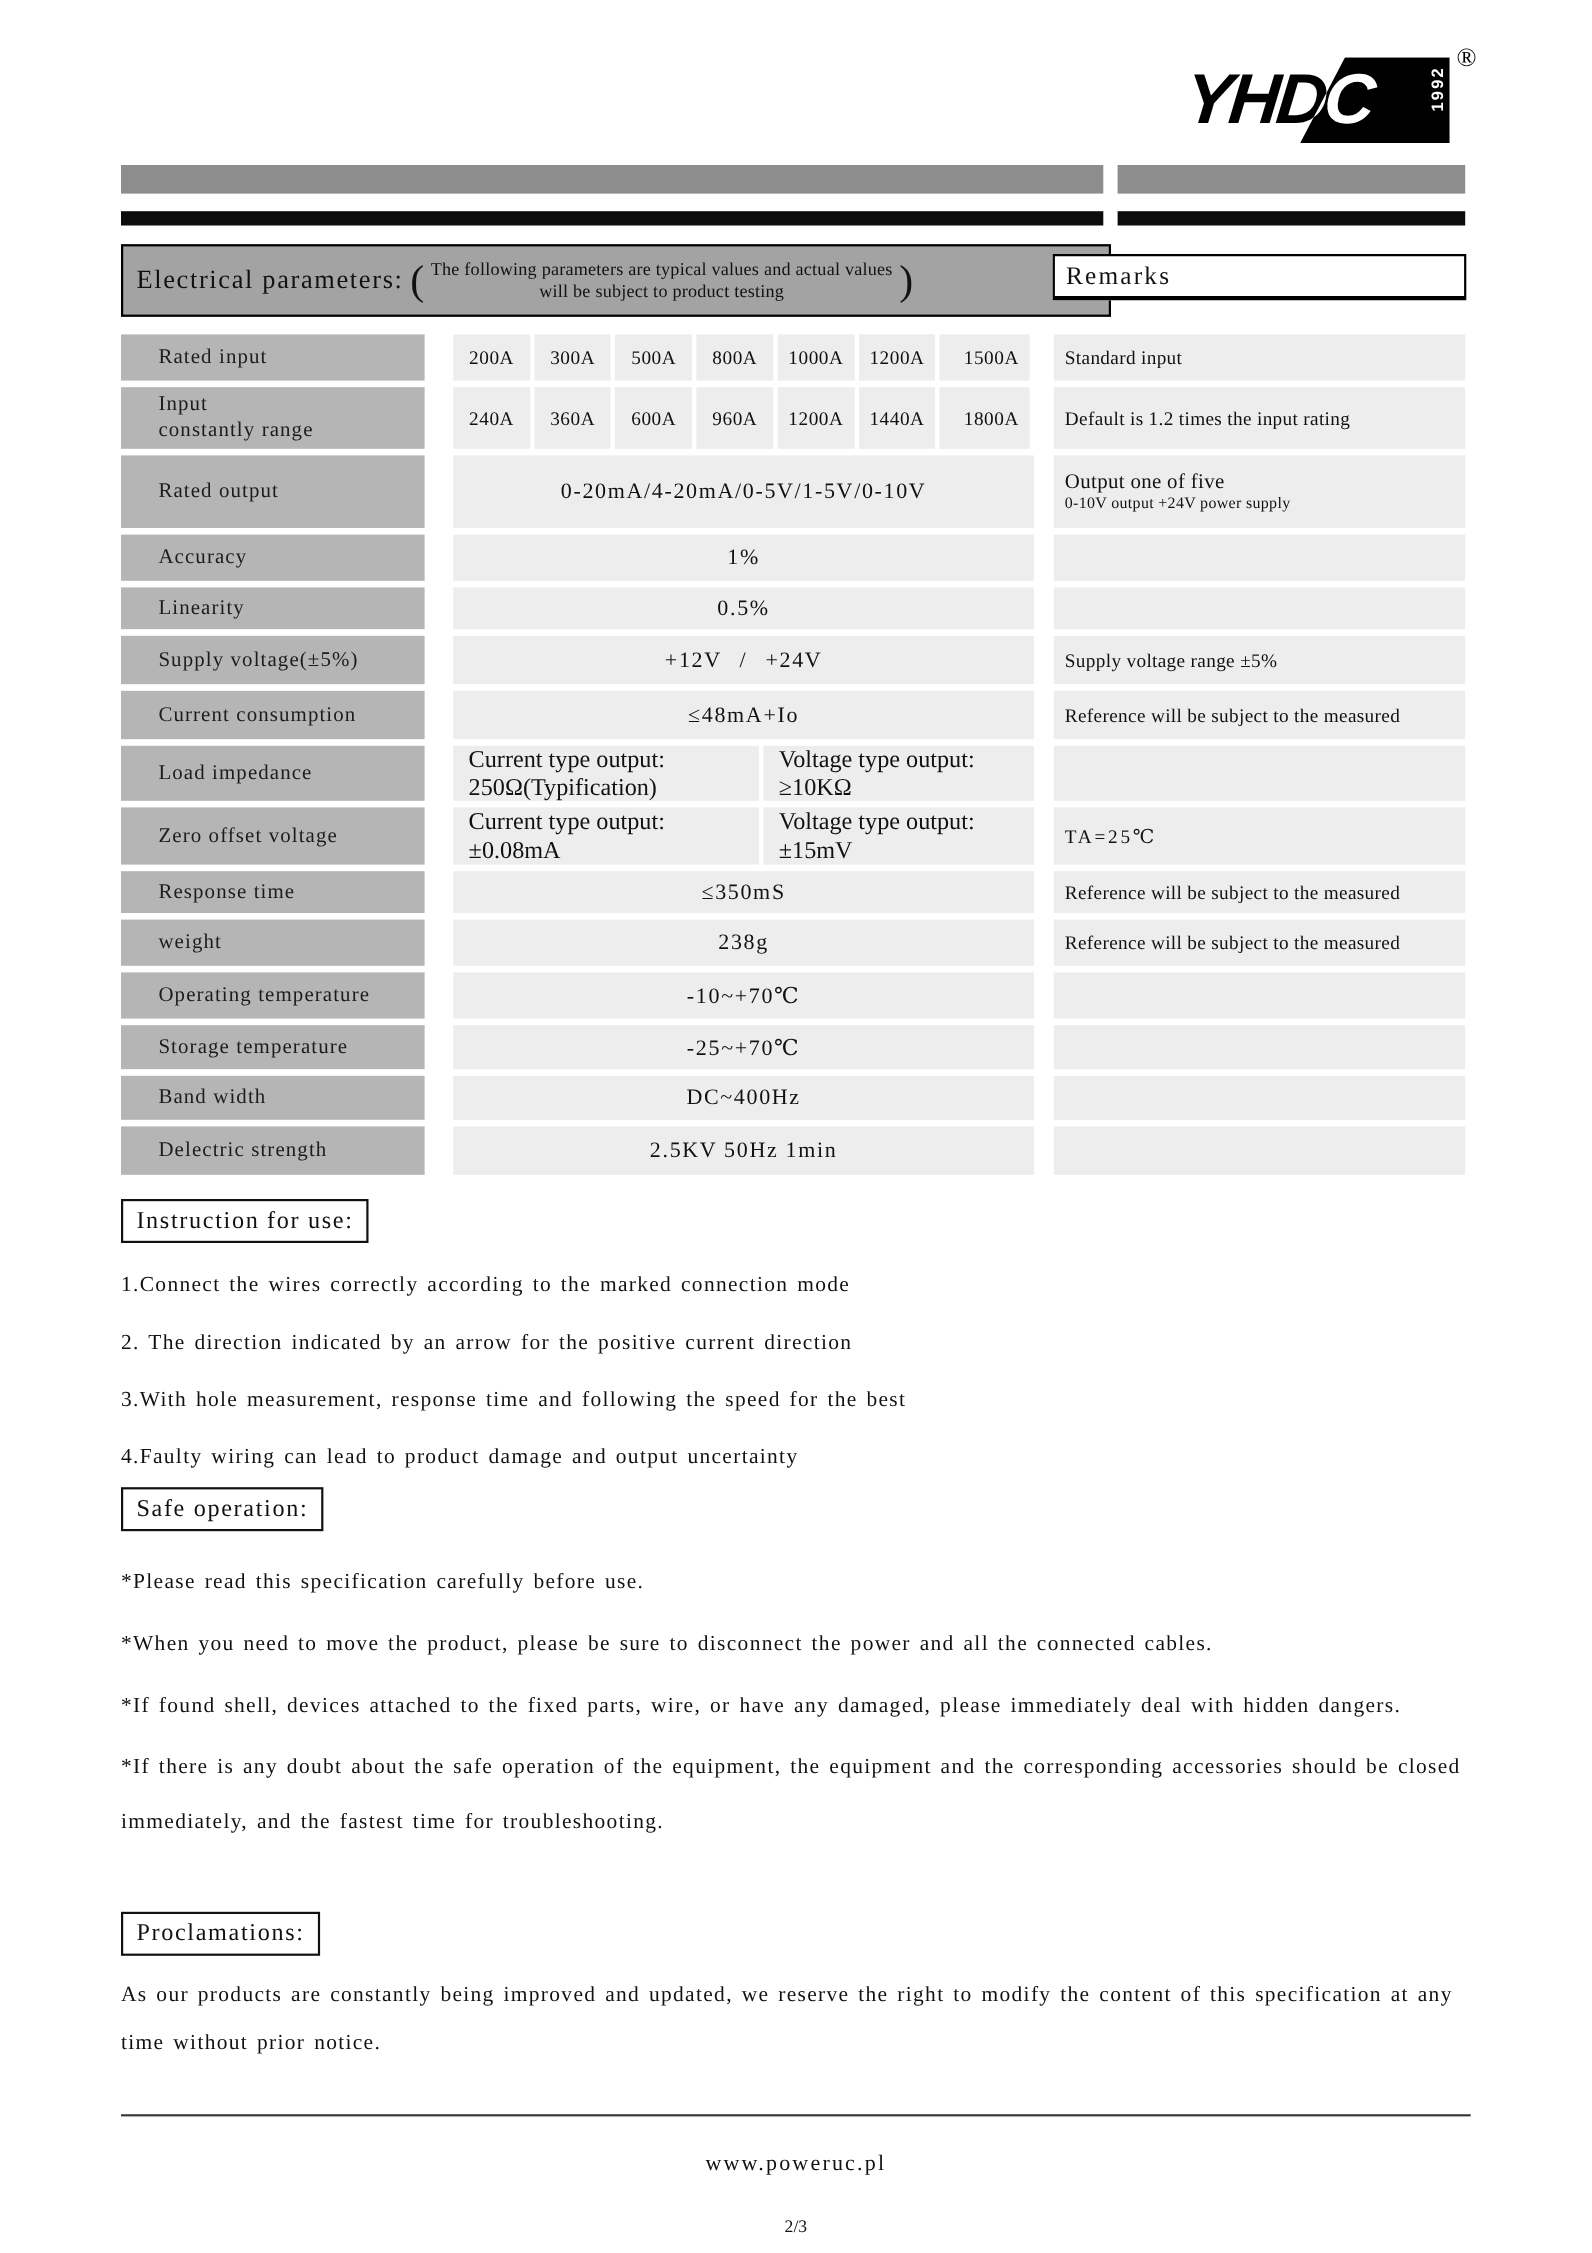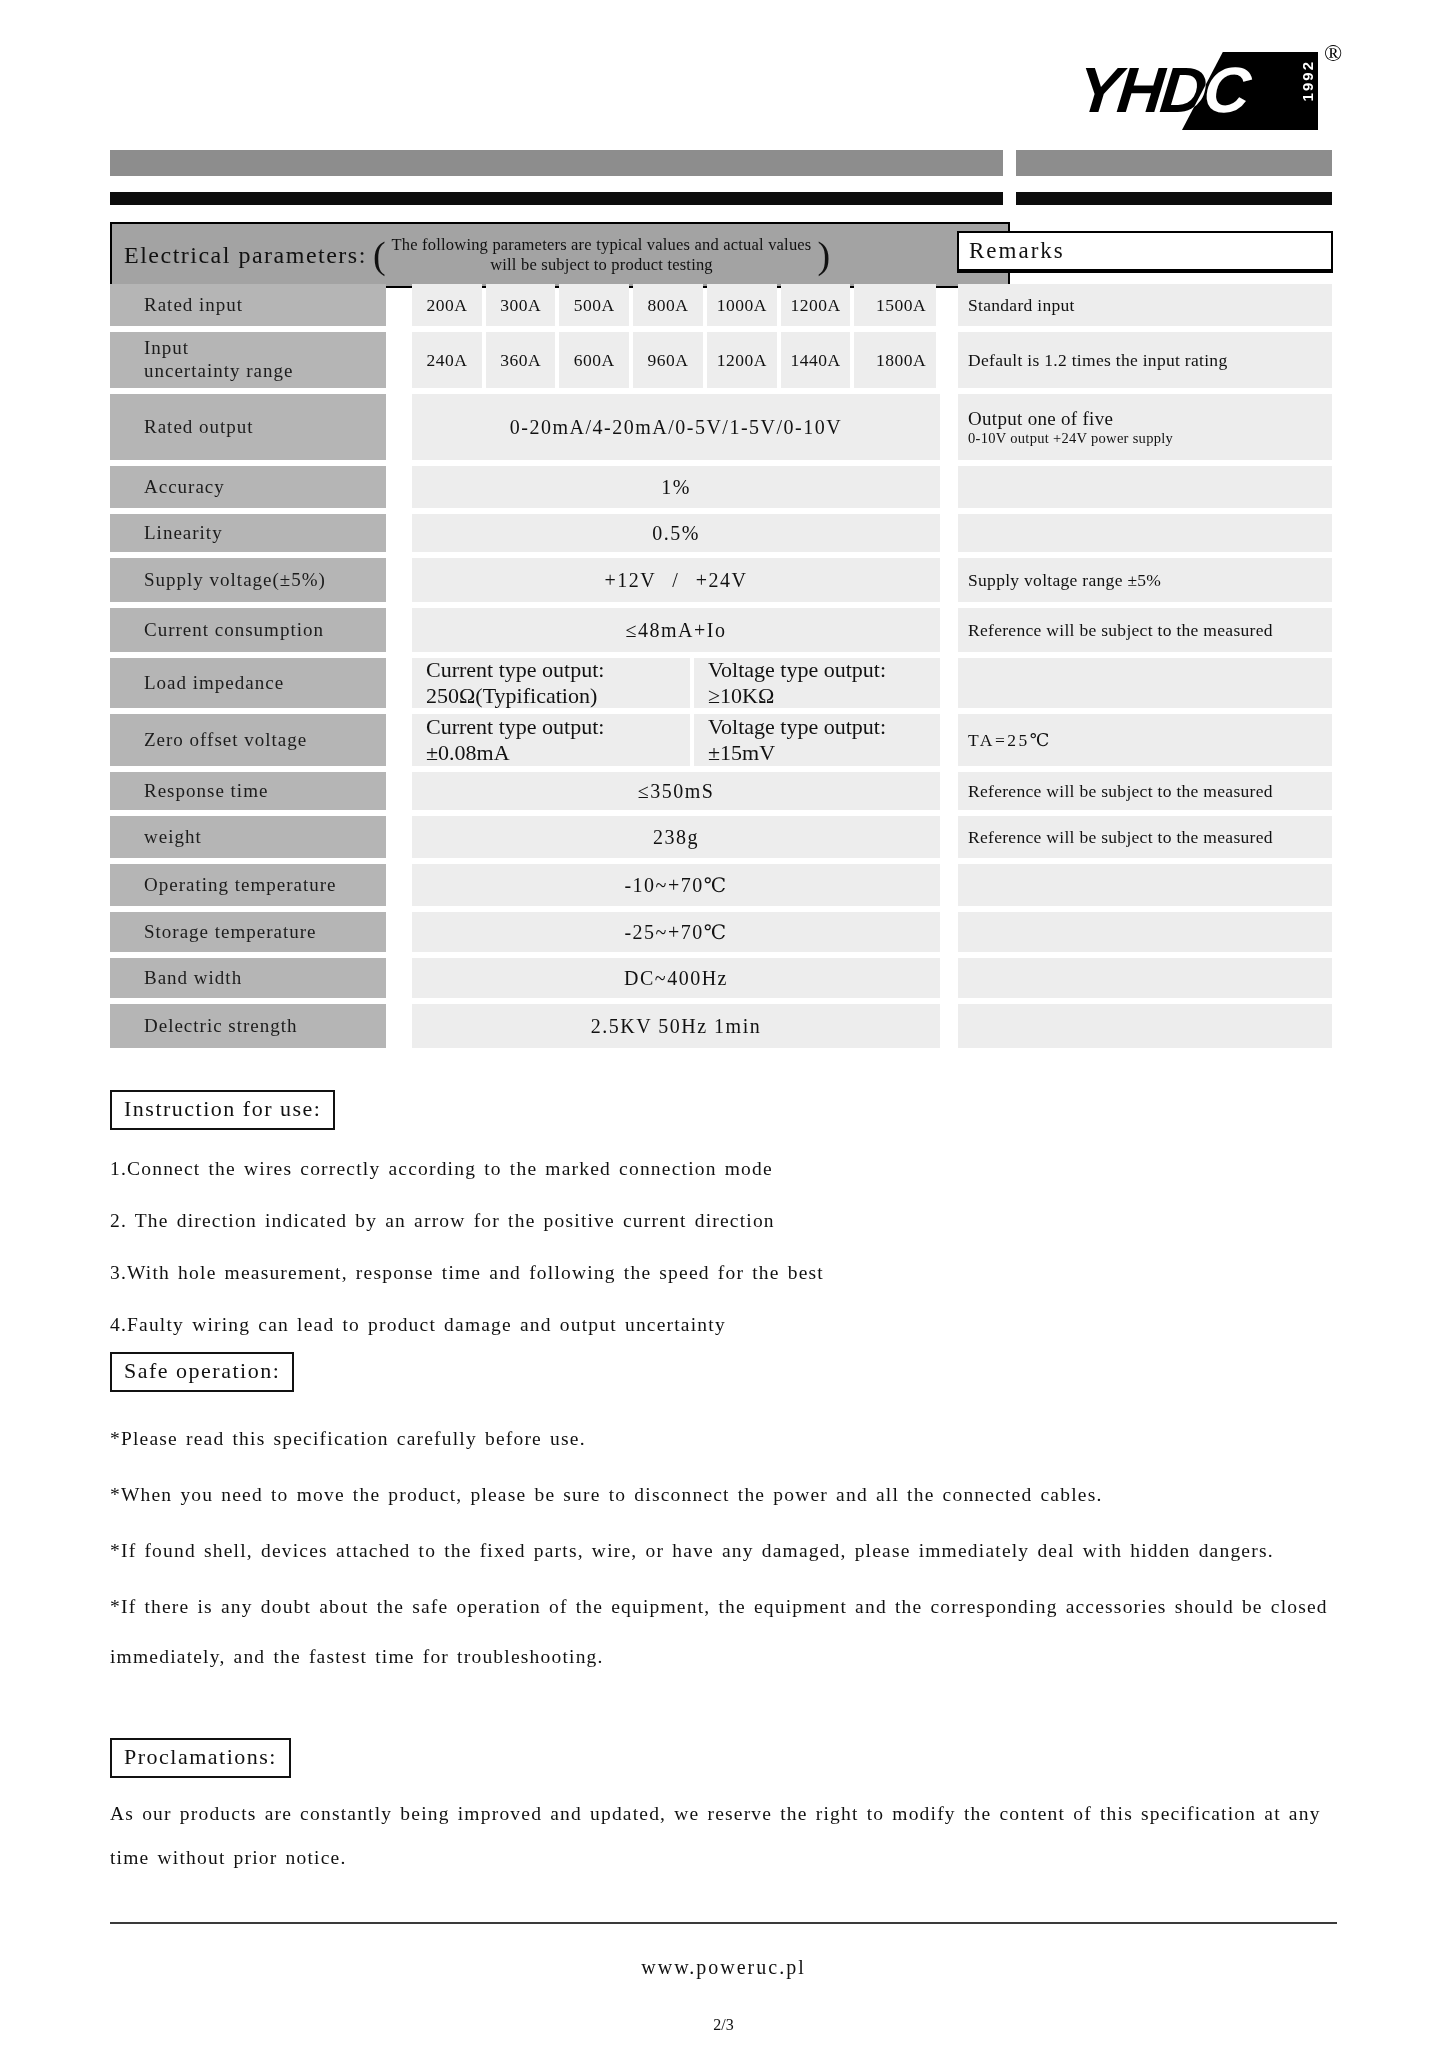--- a/index.html
+++ b/index.html
@@ -32,21 +32,21 @@
   .elec-box{position:absolute;left:110px;top:222px;width:900px;height:66px;border:2px solid #000;
             box-sizing:border-box;display:flex;align-items:center;padding-left:12px;background:#a3a3a3;}
   .elec-title{font-size:24px;letter-spacing:1.5px;white-space:nowrap;}
   .paren{font-size:38px;font-weight:300;margin:0 6px;line-height:38px;}
   .elec-note{text-align:center;font-size:16.5px;line-height:20px;letter-spacing:0.2px;}
   .remarks-box{position:absolute;left:957px;top:231px;width:376px;height:42px;border:2px solid #000;
                border-bottom-width:4px;box-sizing:border-box;display:flex;align-items:center;
                padding-left:10px;font-size:23px;letter-spacing:2px;background:#fff;}
 
   
-  #spec-table{position:absolute;left:110px;top:284px;width:1227px;}
+  #spec-table{position:absolute;left:110px;top:304px;width:1227px;}
   .trow{display:flex;margin-bottom:6px;}
   .tlabel{width:276px;background:#b5b5b5;display:flex;align-items:center;padding-left:34px;
           box-sizing:border-box;font-size:19px;letter-spacing:1px;line-height:1.2;white-space:pre-line;color:#1c1c1c;}
   .tgap1{width:26px;} .tgap2{width:18px;}
   .tvals{width:528px;display:flex;}
   .c7{flex:1;background:#ededed;margin-right:4px;display:flex;align-items:center;justify-content:center;
       font-size:17.5px;letter-spacing:0.5px;}
   .c7:last-child{margin-right:4px;padding-left:12px;}
   .merged{width:528px;background:#ededed;display:flex;align-items:center;justify-content:center;
           font-size:20px;letter-spacing:1.5px;}
@@ -121,21 +121,21 @@
         <div class="c7">1000A</div>
         <div class="c7">1200A</div>
         <div class="c7">1500A</div>
       </div>
       <div class="tgap2"></div>
       <div class="tremark">Standard input</div>
     </div>
 
     <div class="trow" style="height:56px">
       <div class="tlabel">Input
-uncertainty range</div>
+constantly range</div>
       <div class="tgap1"></div>
       <div class="tvals">
         <div class="c7">240A</div>
         <div class="c7">360A</div>
         <div class="c7">600A</div>
         <div class="c7">960A</div>
         <div class="c7">1200A</div>
         <div class="c7">1440A</div>
         <div class="c7">1800A</div>
       </div>

